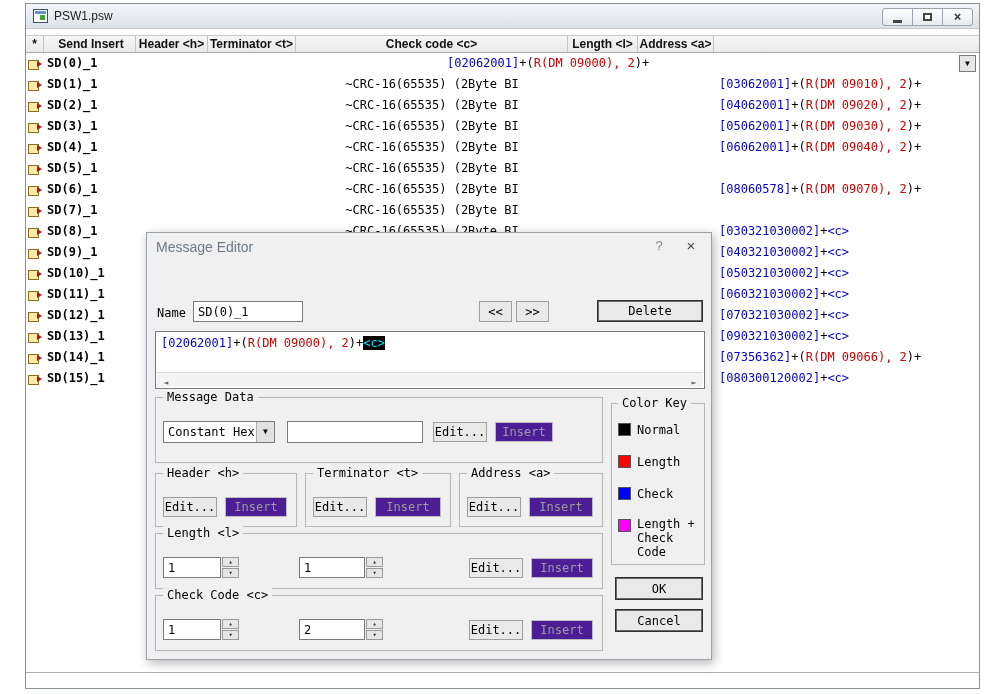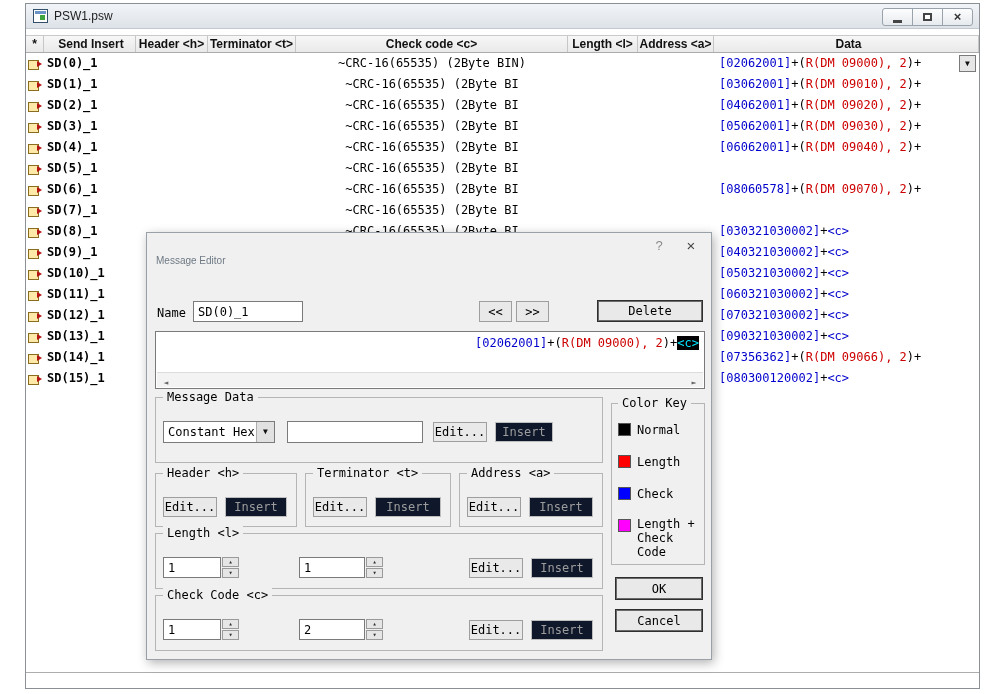--- a/index.html
+++ b/index.html
@@ -55,39 +55,39 @@
             border:1px solid #7a7a7a; text-align:center; }
   .dd-btn::after { content:"▼"; font-size:8px; color:#111; line-height:15px; display:block; }
 
   .bottom-line { position:absolute; left:0; top:668px; right:0; height:1px; background:#adadad; }
 
   
   .dialog { position:absolute; left:146px; top:232px; width:566px; height:428px; z-index:10;
             background:#f0f0f0; border:1px solid #9aa0a8; box-shadow:2px 3px 10px rgba(0,0,0,.3);
             font-family:"DejaVu Sans Mono", monospace; font-size:12px; color:#000; }
   .dlg-titlebar { position:absolute; left:0; top:0; right:0; height:26px; background:#f0f0f0; }
-  .dlg-title { position:absolute; left:9px; top:22px; font-family:"Liberation Sans", sans-serif;
-               font-size:10px; color:#6e7984; }
+  .dlg-title { position:absolute; left:9px; top:6px; font-family:"Liberation Sans", sans-serif;
+               font-size:14px; color:#6e7984; }
   .dlg-help, .dlg-close { position:absolute; top:2px; width:28px; height:21px; text-align:center;
                line-height:21px; font-family:"Liberation Sans", sans-serif; }
   .dlg-help { left:498px; color:#8a8a8a; font-size:13px; }
   .dlg-close { left:530px; color:#444; font-size:15px; }
 
   .lbl { position:absolute; }
   .tfield { position:absolute; background:#fff; border:1px solid #7a7a7a;
             font-family:"DejaVu Sans Mono", monospace; font-size:12px; padding-left:4px; color:#000; }
 
   .btn { position:absolute; background:#e9e9e9; border:1px solid #9e9e9e;
          font-family:"DejaVu Sans Mono", monospace; font-size:12px; color:#000;
          text-align:center; padding:0; }
   .btn.strong { border:1px solid #2f2f2f; box-shadow:inset 0 0 0 1px #6a6a6a; }
-  .btn.disabled { color:#9c9c9c; border-color:#bdbdbd; background:#0f172a; }
+  .btn.disabled { color:#9c9c9c; border-color:#bdbdbd; background:#4c1d95; }
 
   .msgbox { position:absolute; left:8px; top:98px; width:550px; height:58px; background:#fff;
-            border:1px solid #7a7a7a;text-align:right; }
+            border:1px solid #7a7a7a; }
   .msgtext { padding:4px 5px; white-space:nowrap; overflow:hidden; }
   .hscroll { position:absolute; left:1px; right:1px; bottom:1px; height:15px; background:#f3f3f3;
              border-top:1px solid #dcdcdc; }
   .sb-left, .sb-right { position:absolute; top:1px; width:14px; height:12px; text-align:center; }
   .sb-left { left:2px; }  .sb-right { right:2px; }
   .sb-left::after  { content:"◄"; font-size:8px; color:#666; }
   .sb-right::after { content:"►"; font-size:8px; color:#666; }
 
   .group { position:absolute; border:1px solid #b5b5b5; }
   .glabel { position:absolute; background:#f0f0f0; padding:0 4px; line-height:14px; }
@@ -140,31 +140,29 @@
     </div>
 
     <div class="thead">
       <span class="hc c-star">*</span>
       <span class="hc c-name">Send Insert</span>
       <span class="hc c-hdr">Header &lt;h&gt;</span>
       <span class="hc c-term">Terminator &lt;t&gt;</span>
       <span class="hc c-check">Check code &lt;c&gt;</span>
       <span class="hc c-len">Length &lt;l&gt;</span>
       <span class="hc c-addr">Address &lt;a&gt;</span>
-      <span class="hc c-data">Data</span>
     </div>
 
     <div class="tbody">
 
       <div class="trow">
         <span class="cell c-star"><span class="msgicon"></span></span>
         <span class="cell c-name">SD(0)_1</span>
         <span class="cell c-hdr"></span>
         <span class="cell c-term"></span>
-        <span class="cell c-check">~CRC-16(65535) (2Byte BIN)</span>
         <span class="cell c-len"></span>
         <span class="cell c-addr"></span>
         <span class="cell c-data"><span class="dd-btn"></span><span style="color: rgb(0, 0, 204);">[02062001]</span><span style="color: rgb(0, 0, 0);">+(</span><span style="color: rgb(204, 0, 0);">R(DM 09000), 2</span><span style="color: rgb(0, 0, 0);">)+</span></span>
       </div>
 
       <div class="trow">
         <span class="cell c-star"><span class="msgicon"></span></span>
         <span class="cell c-name">SD(1)_1</span>
         <span class="cell c-hdr"></span>
         <span class="cell c-term"></span>

